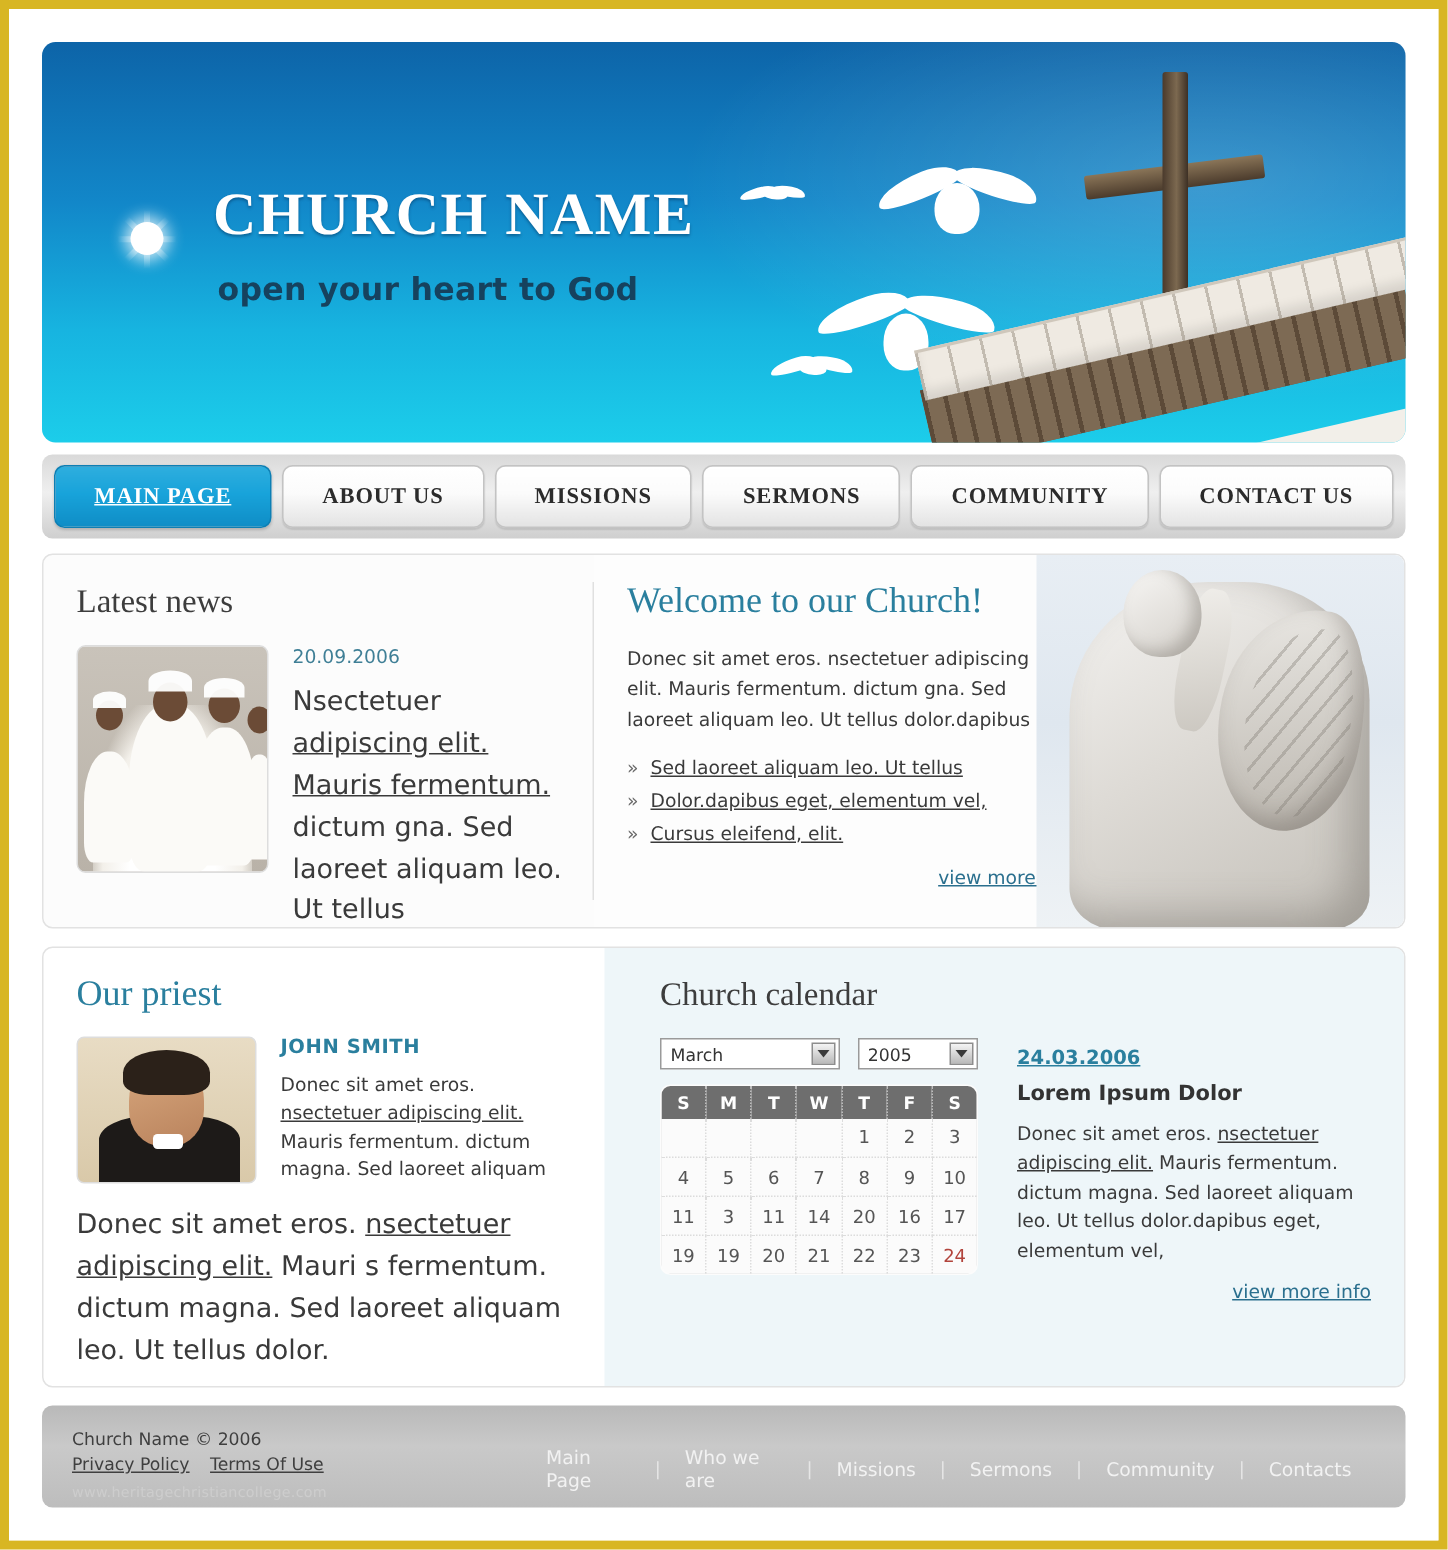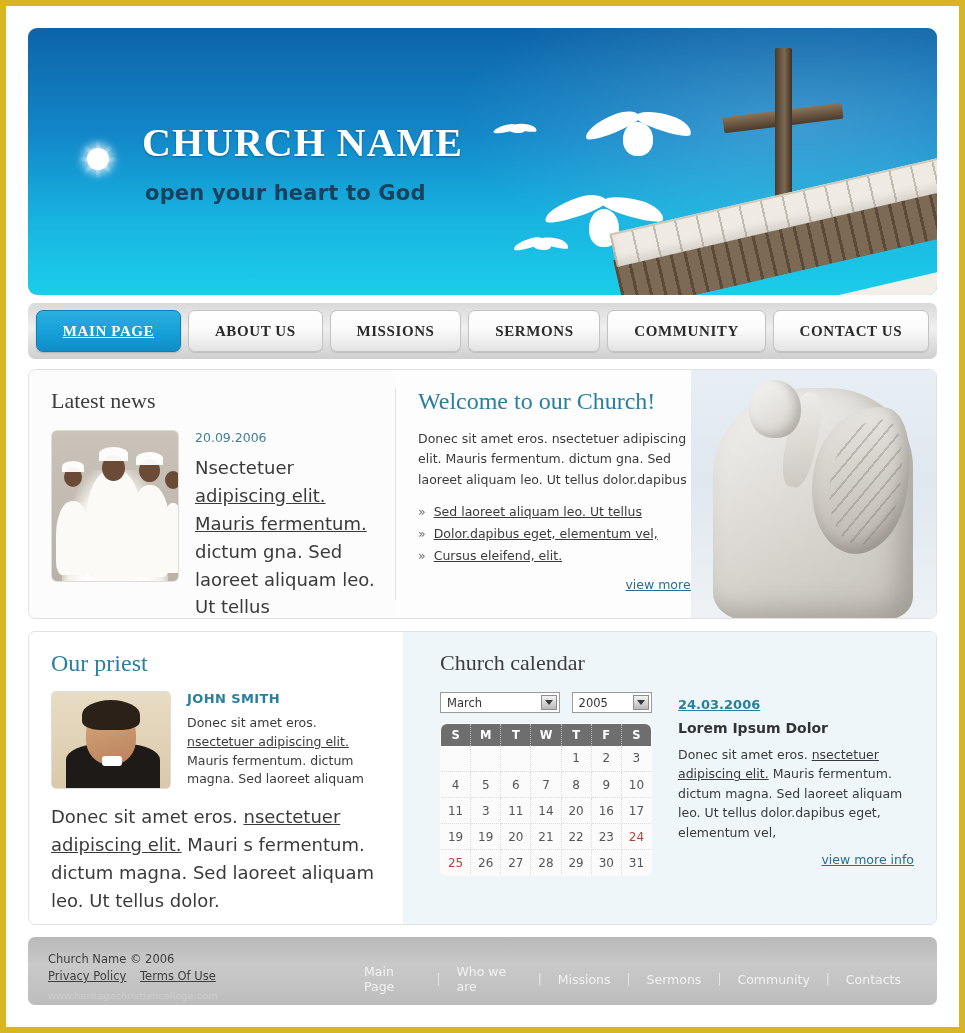--- a/index.html
+++ b/index.html
@@ -409,29 +409,20 @@
               </tr>
               <tr>
                 <td>19</td>
                 <td>19</td>
                 <td>20</td>
                 <td>21</td>
                 <td>22</td>
                 <td>23</td>
                 <td class="wknd">24</td>
               </tr>
-              <tr>
-                <td class="wknd">25</td>
-                <td>26</td>
-                <td>27</td>
-                <td>28</td>
-                <td>29</td>
-                <td>30</td>
-                <td>31</td>
-              </tr>
             </tbody>
           </table>
         </div>
 
         <div class="cal-right">
           <a href="#" class="ev-date">24.03.2006</a>
           <div class="ev-title">Lorem Ipsum Dolor</div>
           <div class="ev-text"><span>Donec sit amet eros. </span><a href="#">nsectetuer adipiscing elit.</a><span> Mauris fermentum. dictum magna. Sed laoreet aliquam leo. Ut tellus dolor.dapibus eget, elementum vel,</span></div>
           <div class="ev-more"><a href="#">view more info</a></div>
         </div>

